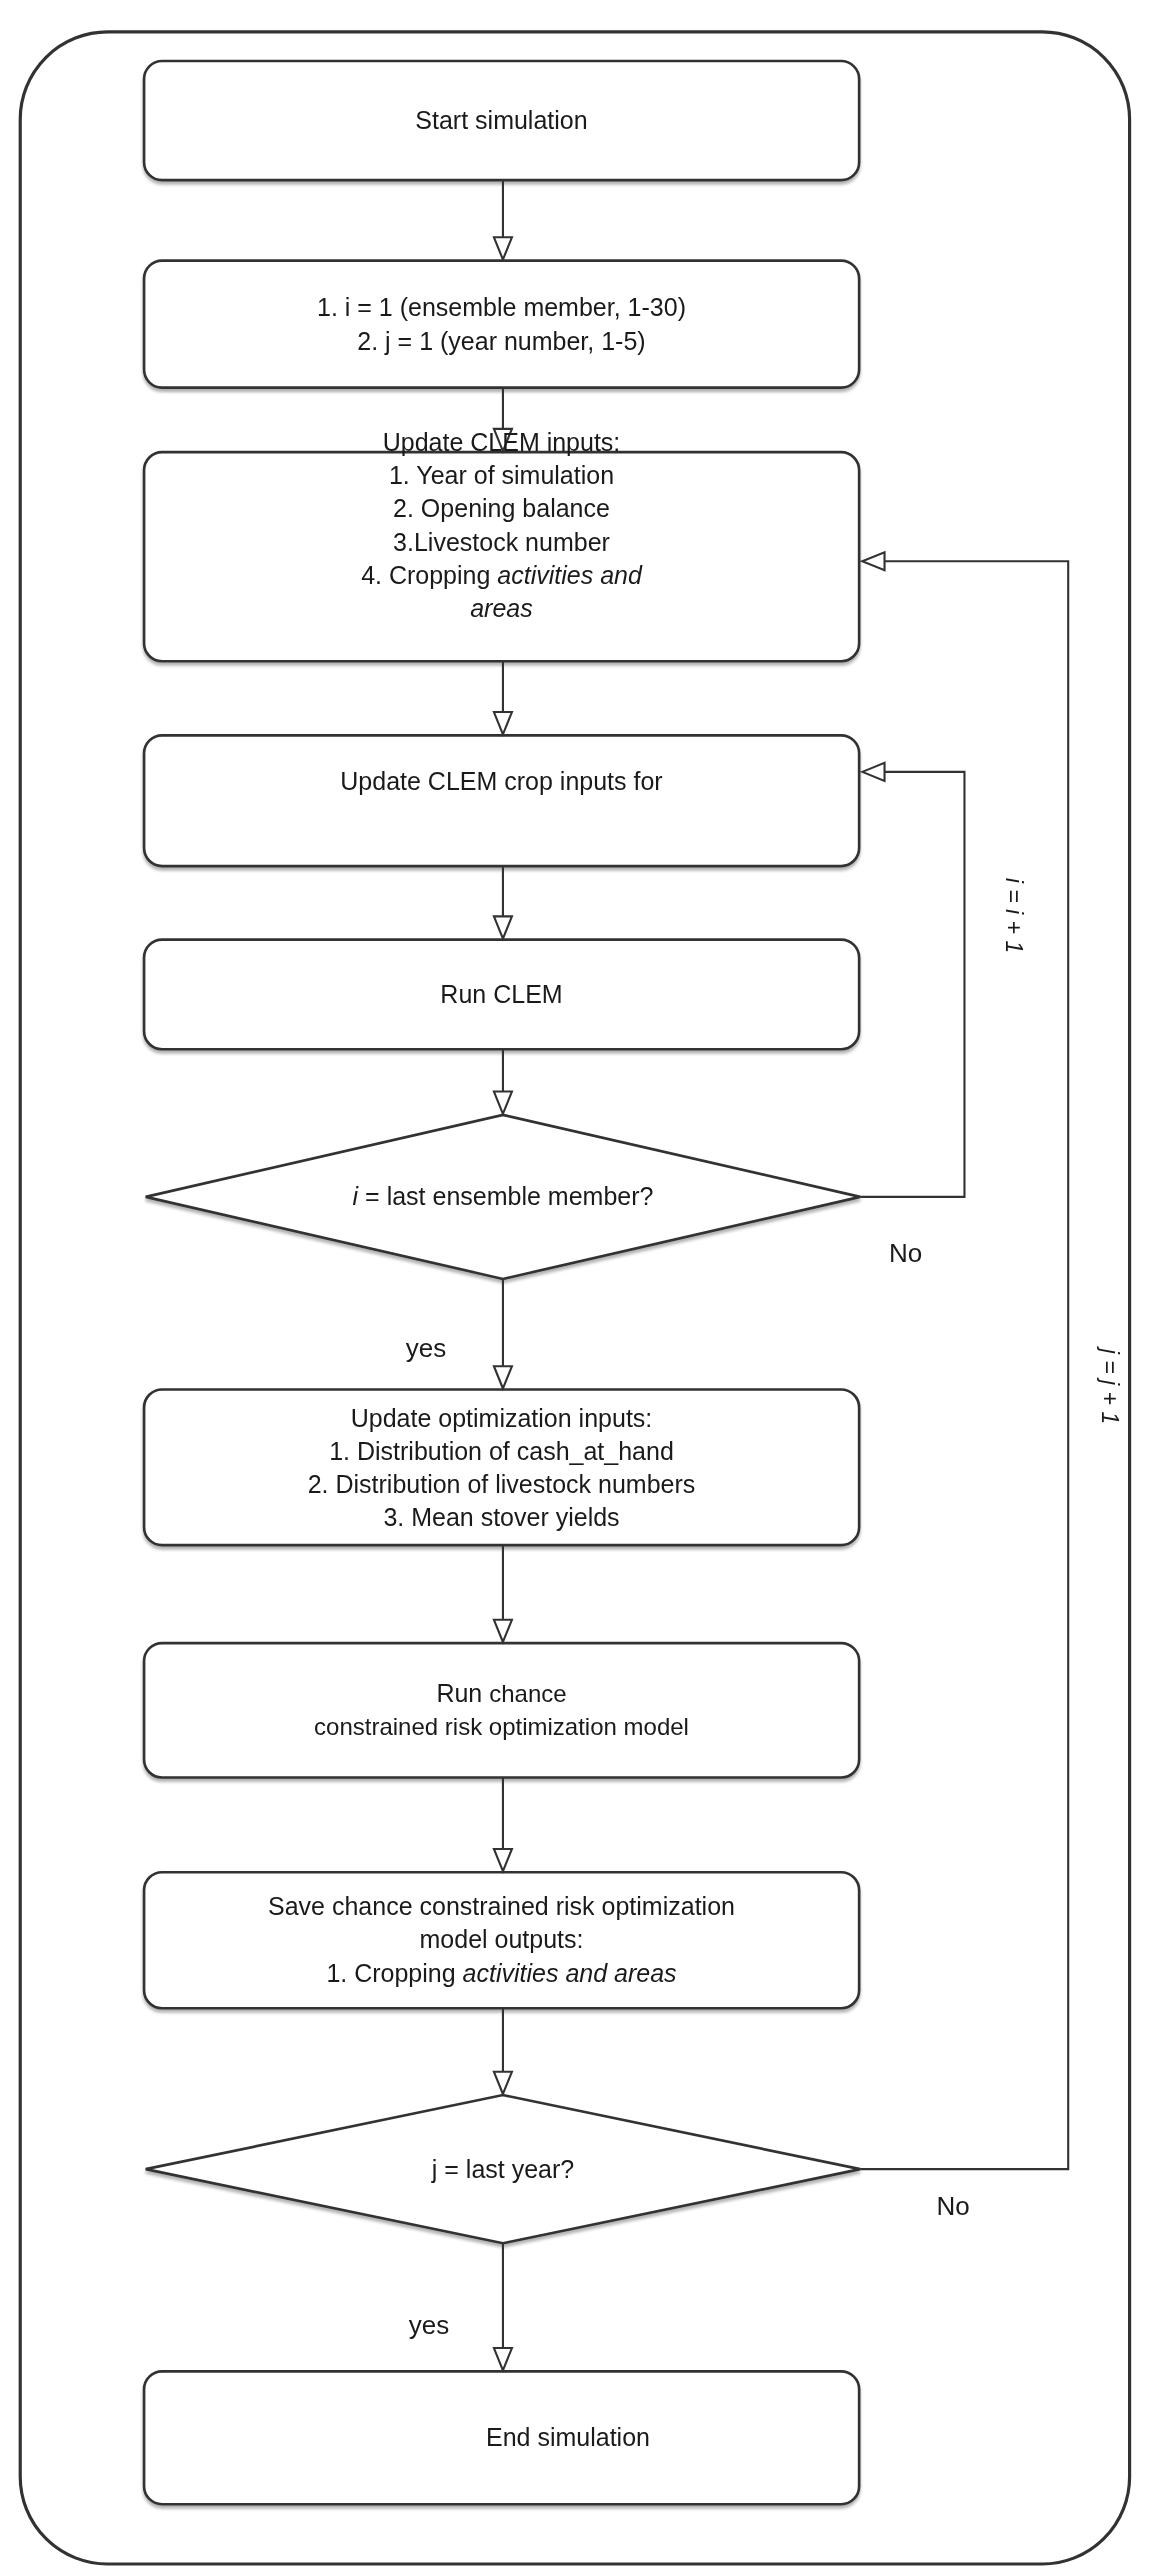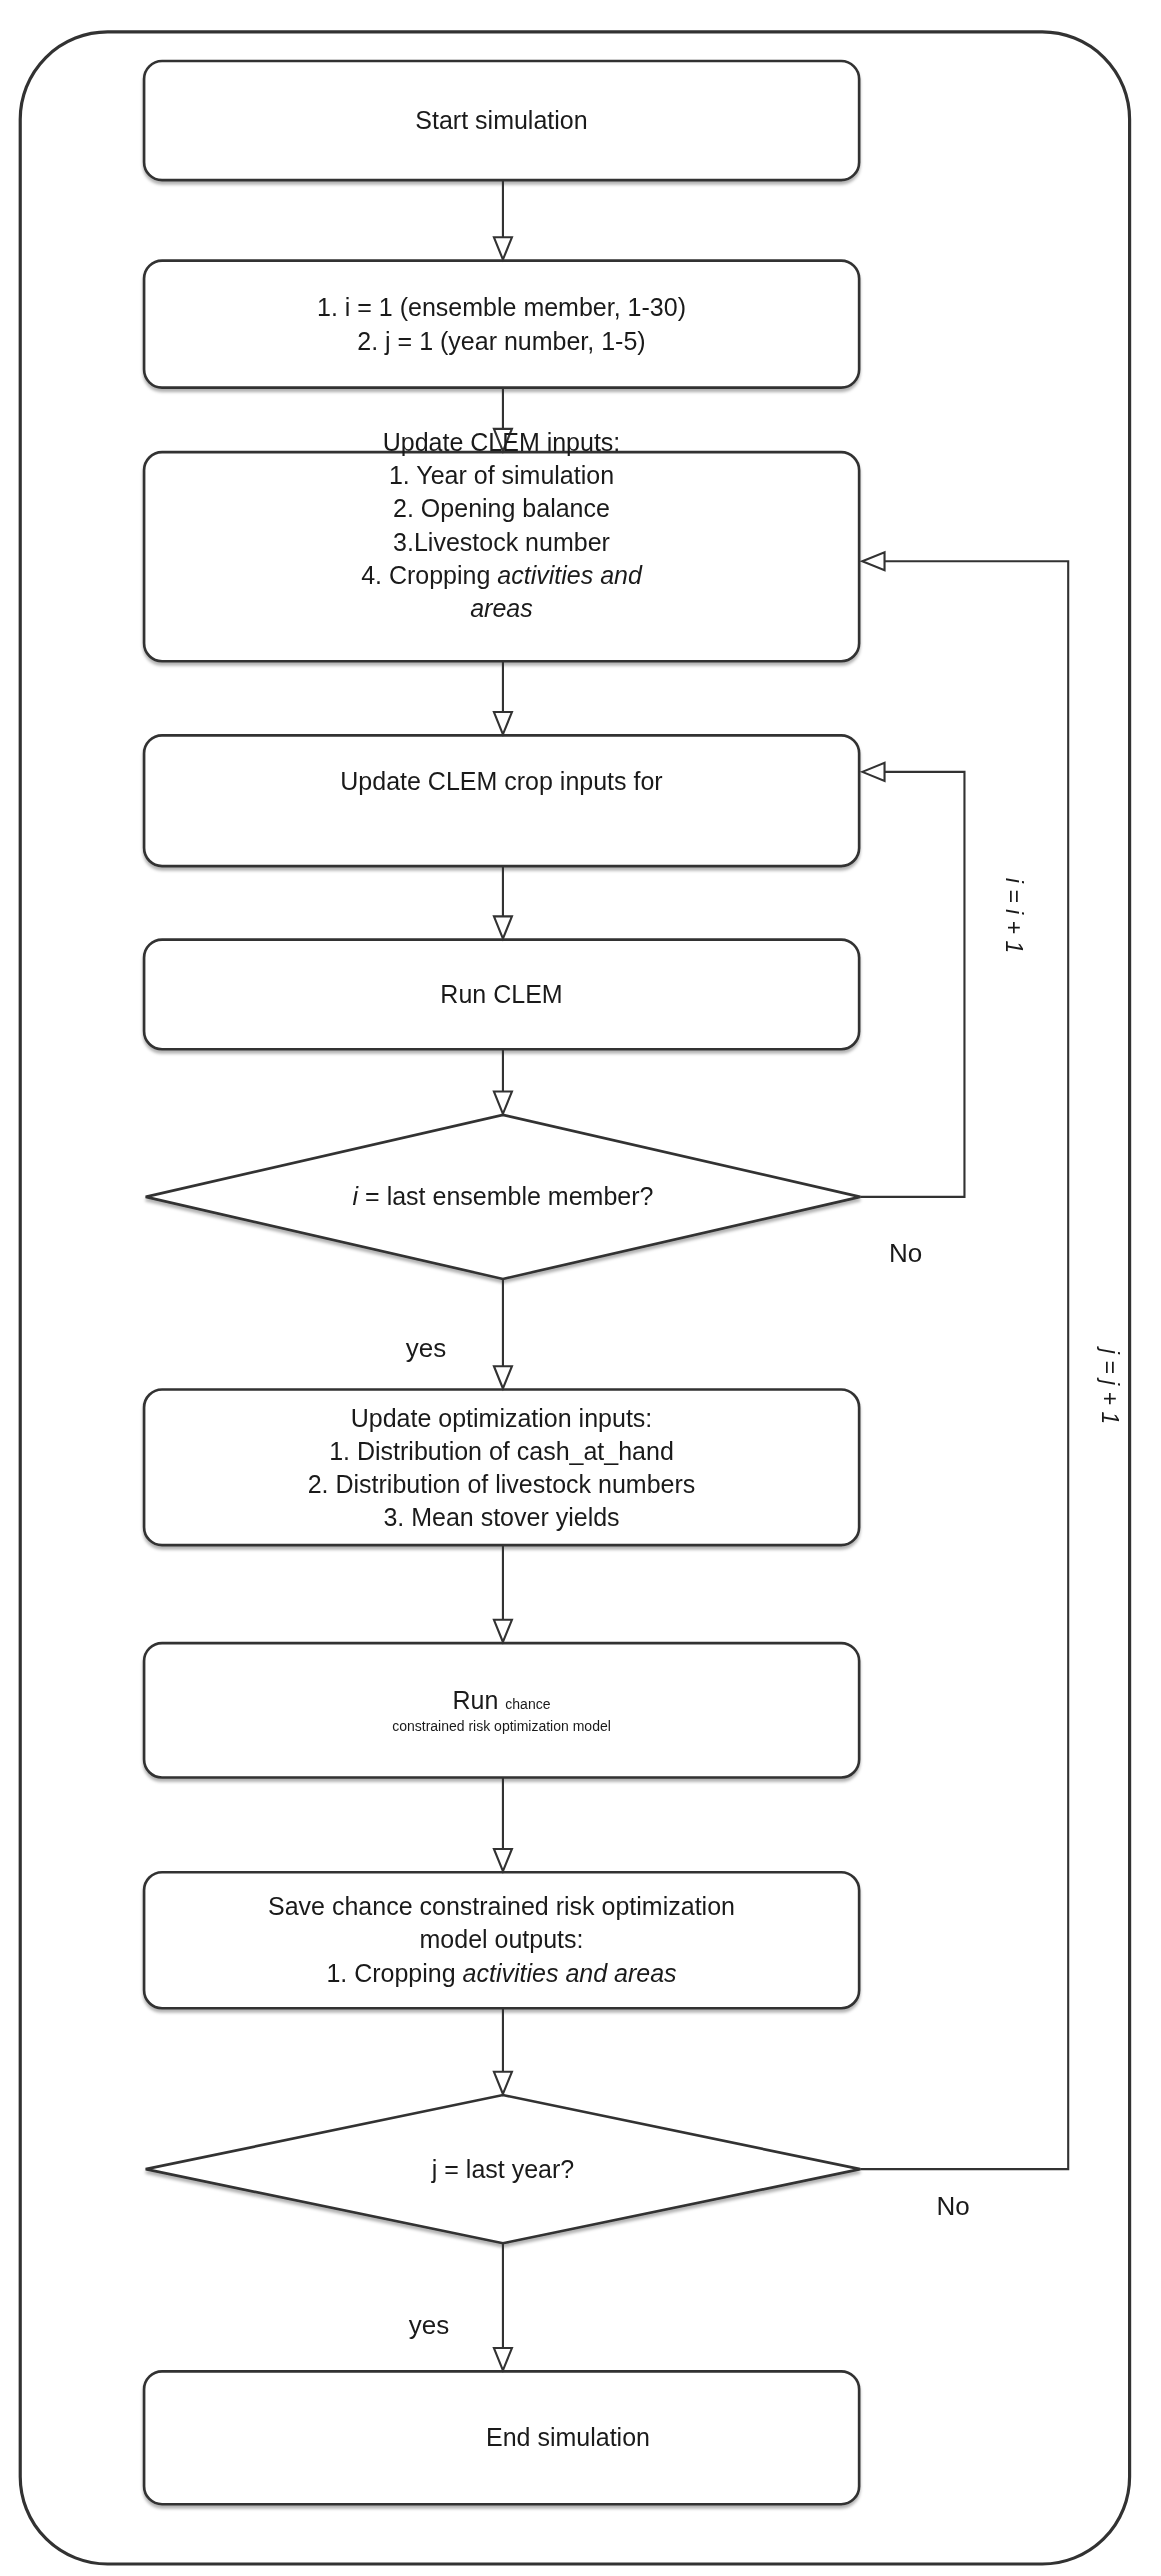--- a/index.html
+++ b/index.html
@@ -20,21 +20,21 @@
     flex-direction: column;
     align-items: center;
     justify-content: center;
     text-align: center;
     font-size: 25px;
     line-height: 1.33;
     color: #1a1a1a;
   }
   .node .ln { display: block; }
   .it { font-style: italic; }
-  .small { font-size: 14px; }
+  .small { font-size: 24px; }
   .edge-label {
     position: absolute;
     font-size: 26px;
     color: #1a1a1a;
     display: flex;
     align-items: center;
     justify-content: center;
   }
   .loop-label {
     position: absolute;

